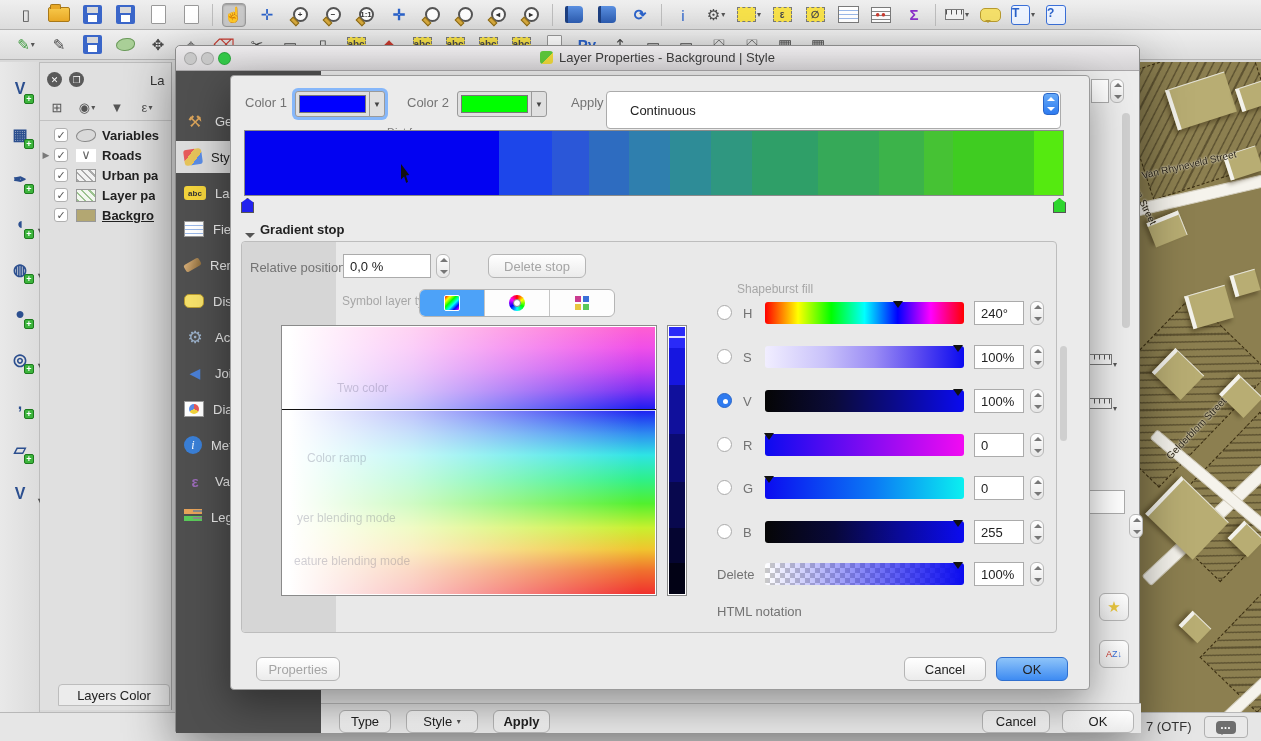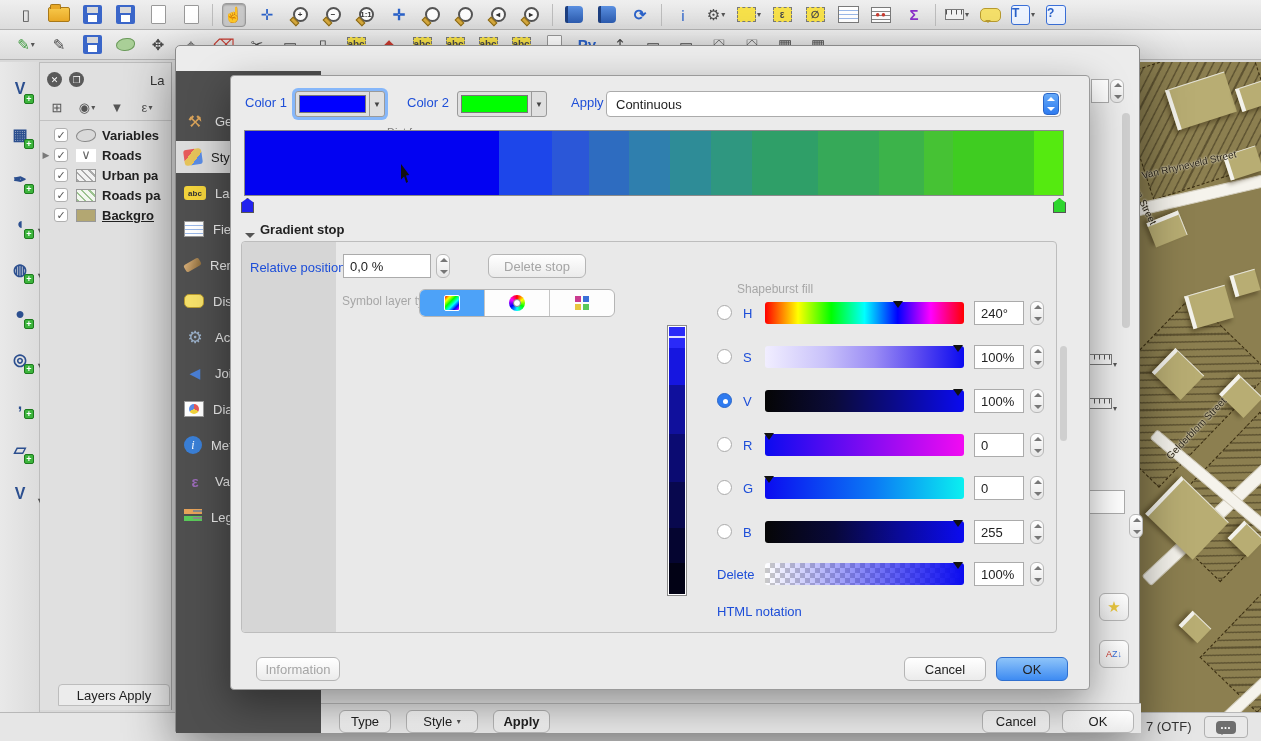--- a/index.html
+++ b/index.html
@@ -108,27 +108,27 @@
   .spin { width:14px; height:24px; border:1px solid #b9b9b9; border-radius:6px; background:linear-gradient(#fff,#e6e6e6); position:relative; }
   .spin::before, .spin::after { content:""; position:absolute; left:3px; border:4px solid transparent; }
   .spin::before { top:3px; border-bottom-color:#777; border-top-width:0; }
   .spin::after { bottom:3px; border-top-color:#777; border-bottom-width:0; }
   .spin.blue { background:linear-gradient(#66aaf8,#2e7bf0); border-color:#2a66c9; }
   .spin.blue::before { border-bottom-color:#fff; } .spin.blue::after { border-top-color:#fff; }
   .mini-input { background:#fff; border:1px solid #ababab; font-size:13px; padding:0 6px; font-family:"Liberation Sans",sans-serif; color:#222; }
 
   
   .grad-dialog { position:absolute; left:230px; top:75px; width:860px; height:615px; background:#ebebeb; border:1px solid #9a9a9a; border-radius:4px; box-shadow:0 14px 40px rgba(0,0,0,.4); z-index:20; }
-  .gd-label { position:absolute; font-size:13px; color:#1d4ed8; }
+  .gd-label { position:absolute; font-size:13px; color:#737373; }
   .ghost { position:absolute; font-size:12px; color:#7a7a7a; opacity:.6; white-space:nowrap; }
   .color-btn { position:absolute; height:26px; border:1px solid #9a9a9a; border-radius:3px; background:#e0e0e0; display:flex; }
   .color-btn .chip { flex:1; margin:3px; border:1px solid #777; }
   .color-btn .dd { width:15px; border-left:1px solid #9a9a9a; display:flex; align-items:center; justify-content:center; font-size:8px; color:#444; }
   .color-btn.focused { box-shadow:0 0 0 3px rgba(100,165,255,.75); }
-  .combo { position:absolute; height:26px; background:#fff; border:1px solid #ababab; border-radius:4px; display:flex; align-items:center; padding-left:9px; font-size:13px; }
+  .combo { position:absolute; height:38px; background:#fff; border:1px solid #ababab; border-radius:4px; display:flex; align-items:center; padding-left:23px; font-size:13px; }
   .combo .spin { position:absolute; right:1px; top:1px; height:22px; border-radius:4px; }
   .grad-bar { position:absolute; left:13px; top:54px; width:820px; height:66px; border:1px solid #8a8a8a; background:linear-gradient(90deg,#0202f2 0%,#0202f2 31%,#1d46ea 31%,#1d46ea 37.5%,#2b57d8 37.5%,#2b57d8 42%,#2e6cc0 42%,#2e6cc0 47%,#2f7fae 47%,#2f7fae 52%,#2e8c97 52%,#2e8c97 57%,#2f9780 57%,#2f9780 62%,#2f9f68 62%,#2f9f68 70%,#36a958 70%,#36a958 77.5%,#3cb34a 77.5%,#3cb34a 83%,#46c234 83%,#46c234 86.5%,#3fcc21 86.5%,#3fcc21 96.5%,#55ea10 96.5%); }
   .cursor-arrow { position:absolute; width:13px; height:19px; background:#111; clip-path:polygon(0 0,0 82%,24% 66%,40% 100%,54% 94%,38% 60%,64% 58%); filter:drop-shadow(0 0 1px #fff) drop-shadow(0 0 1px #fff); }
   .stop-marker { position:absolute; width:13px; height:15px; clip-path:polygon(50% 0,100% 32%,100% 100%,0 100%,0 32%); border:1px solid #555; }
   .section-label { position:absolute; font-weight:bold; font-size:13px; color:#222; }
   .tri-down { display:inline-block; border:5px solid transparent; border-top-color:#555; vertical-align:-4px; margin-right:5px; border-bottom-width:0; }
   .groupbox { position:absolute; left:10px; top:165px; width:816px; height:392px; border:1px solid #bdbdbd; border-radius:4px; background:#e9e9e9; }
   .gb-dark { position:absolute; left:11px; top:166px; width:94px; height:390px; background:#d6d6d6; border-radius:4px 0 0 4px; }
   .tabseg { position:absolute; left:188px; top:213px; width:196px; height:28px; display:flex; border:1px solid #b5b5b5; border-radius:6px; overflow:hidden; background:#fdfdfd; }
   .tabseg .tab { flex:1; display:flex; align-items:center; justify-content:center; border-right:1px solid #c5c5c5; }
@@ -419,30 +419,30 @@
         <div class="lp-row" style="top: 102px;">
           <span class="lp-arrow"></span>
           <span class="cb">✓</span>
           <span class="swatch sw-hatch-gray"></span>
           <span class="lp-label">Urban pa</span>
         </div>
         <div class="lp-row" style="top: 122px;">
           <span class="lp-arrow"></span>
           <span class="cb">✓</span>
           <span class="swatch sw-hatch-green"></span>
-          <span class="lp-label">Roads pa</span>
+          <span class="lp-label">Layer pa</span>
         </div>
         <div class="lp-row" style="top: 142px;">
           <span class="lp-arrow"></span>
           <span class="cb">✓</span>
           <span class="swatch sw-solid"></span>
           <span class="lp-label selected">Backgro</span>
         </div>
       </div>
-    <div class="lp-tab">Layers Apply</div>
+    <div class="lp-tab">Layers Color</div>
   </div>
 
   <div class="map">
     <div class="parcel" style="left:-10px;top:-10px;width:140px;height:130px;transform:rotate(-18deg);"></div>
     <div class="parcel" style="left:-20px;top:250px;width:110px;height:160px;transform:rotate(44deg);"></div>
     <div class="parcel" style="left:55px;top:360px;width:90px;height:150px;transform:rotate(44deg);"></div>
     <div class="parcel" style="left:90px;top:520px;width:80px;height:120px;transform:rotate(44deg);"></div>
     <div class="road" style="left:-40px;top:120px;width:260px;height:13px;transform:rotate(-13deg);"></div>
 
     <div class="road" style="left:-30px;top:420px;width:270px;height:14px;transform:rotate(-43deg);"></div>
@@ -465,20 +465,26 @@
   </div>
 
   <div class="statusbar">
     <div class="crs-text">7 (OTF)</div>
     <div class="msg-btn">
       <span class="msg-bubble">•••</span>
     </div>
   </div>
 
   <div class="props-dialog">
+    <div class="pd-titlebar">
+      <div class="light" style="left:8px;background:#c7c7c7;"></div>
+      <div class="light" style="left:25px;background:#c7c7c7;"></div>
+      <div class="light" style="left:42px;background:#33c748;"></div>
+      <div class="pd-title"><span class="qicon"></span><span>Layer Properties - Background | Style</span></div>
+    </div>
     <div class="pd-sidebar" id="pd-sidebar">
         <div class="side-item" style="top: 34px;">
           <span class="si si-general">⚒</span>
           <span>General</span>
         </div>
         <div class="side-item selected" style="top: 70px;">
           <span class="si si-style"></span>
           <span>Style</span>
         </div>
         <div class="side-item" style="top: 106px;">
@@ -588,20 +594,27 @@
           <span class="t-box"></span>
         </div>
       <div class="tab">
           <span class="t-wheel"></span>
         </div>
       <div class="tab">
           <span class="t-swatch"></span>
         </div>
     </div>
 
+    <div class="picker2d">
+      <div class="hline"></div>
+      <div class="ghost2" style="left:55px;top:55px;" id="g0">Two color</div>
+      <div class="ghost2" style="left:25px;top:125px;" id="g1">Color ramp</div>
+      <div class="ghost2" style="left:15px;top:185px;" id="g2">yer blending mode</div>
+      <div class="ghost2" style="left:12px;top:228px;" id="g3">eature blending mode</div>
+    </div>
     <div class="vbar">
         <div class="vmark"></div>
       </div>
 
     <div class="ghost" style="left:506px;top:206px;">Shapeburst fill</div>
     <div id="sliders">
         <div class="radio" style="left: 486px; top: 229px;"></div>
         <div class="gd-label" style="left: 512px; top: 230px;">H</div>
         <div class="slider sl-h" style="left: 534px; top: 226px;">
           <div class="mark" style="left: calc(66.7% - 5px);"></div>
@@ -647,18 +660,18 @@
         <div class="slider sl-op" style="left: 534px; top: 487px;">
           <div class="mark" style="left: calc(97% - 5px);"></div>
         </div>
         <input class="mini-input val-input" readonly="" value="100%" style="left: 743px; top: 486px;">
         <div class="spin" style="position: absolute; left: 799px; top: 486px;"></div>
       </div>
 
     <div class="gd-label" style="left:486px;top:528px;">HTML notation</div>
     <div class="scrollbar" style="position:absolute;left:829px;top:270px;width:7px;height:95px;"></div>
 
-    <div class="btn disabled" style="left:25px;top:581px;width:84px;height:24px;">Information</div>
+    <div class="btn disabled" style="left:25px;top:581px;width:84px;height:24px;">Properties</div>
     <div class="btn" style="left:673px;top:581px;width:82px;height:24px;">Cancel</div>
     <div class="btn blue" style="left:765px;top:581px;width:72px;height:24px;">OK</div>
   </div>
 
 </div>
 
 </body></html>

